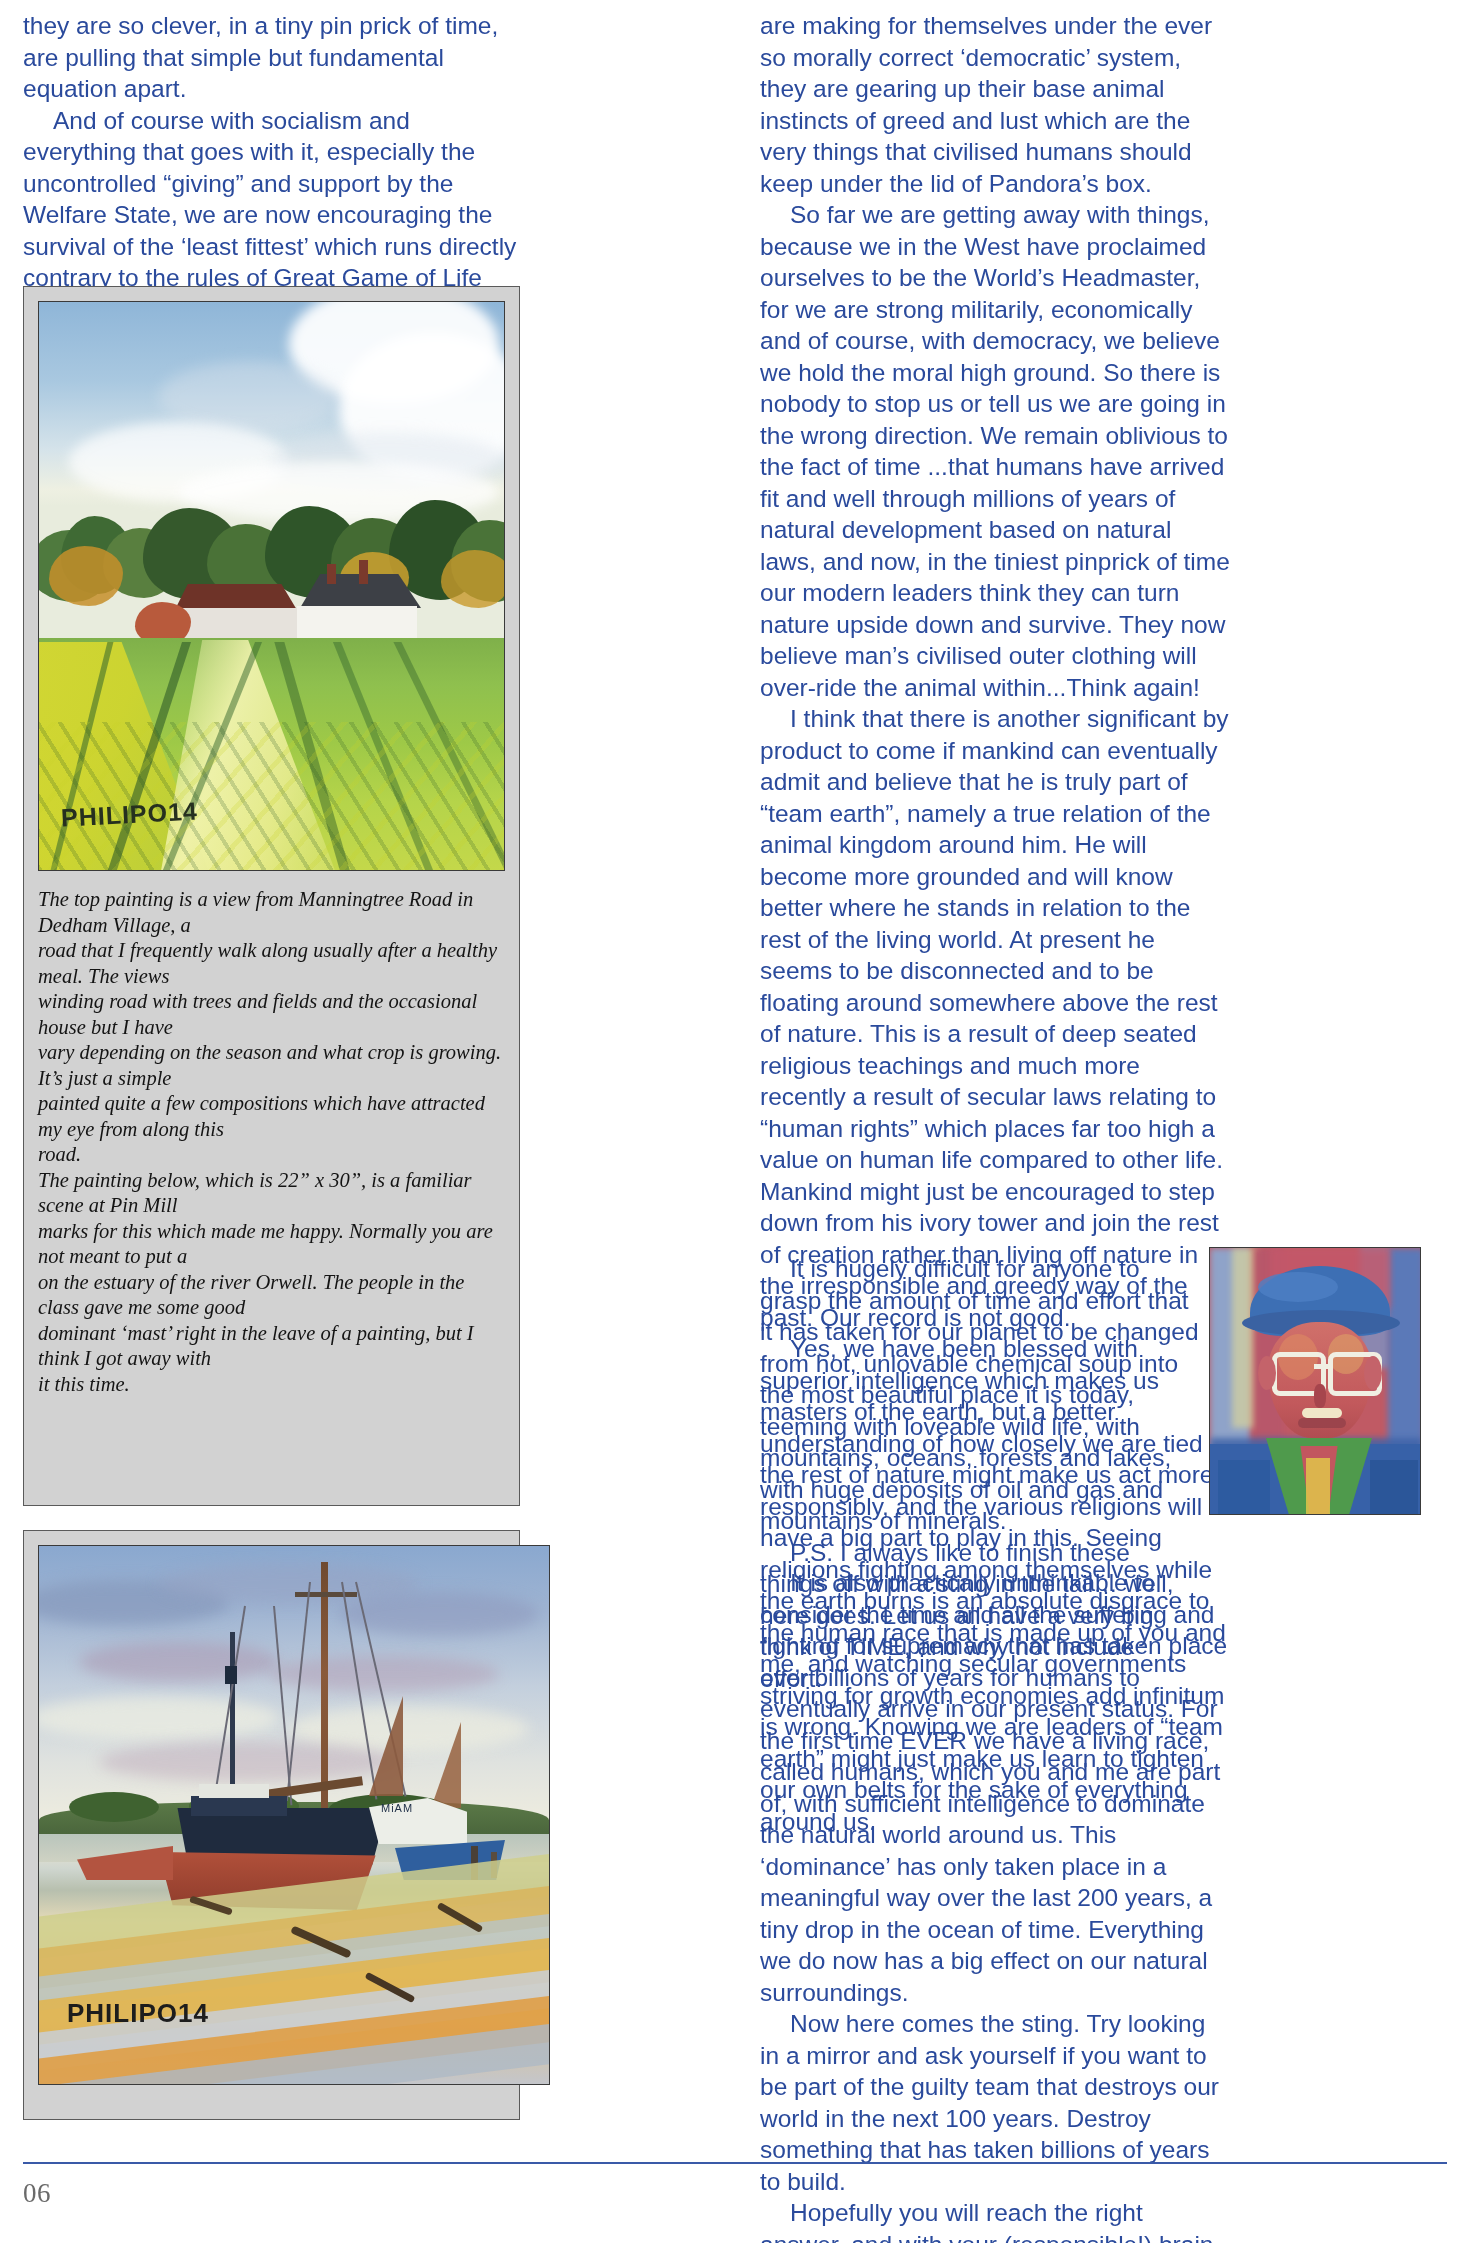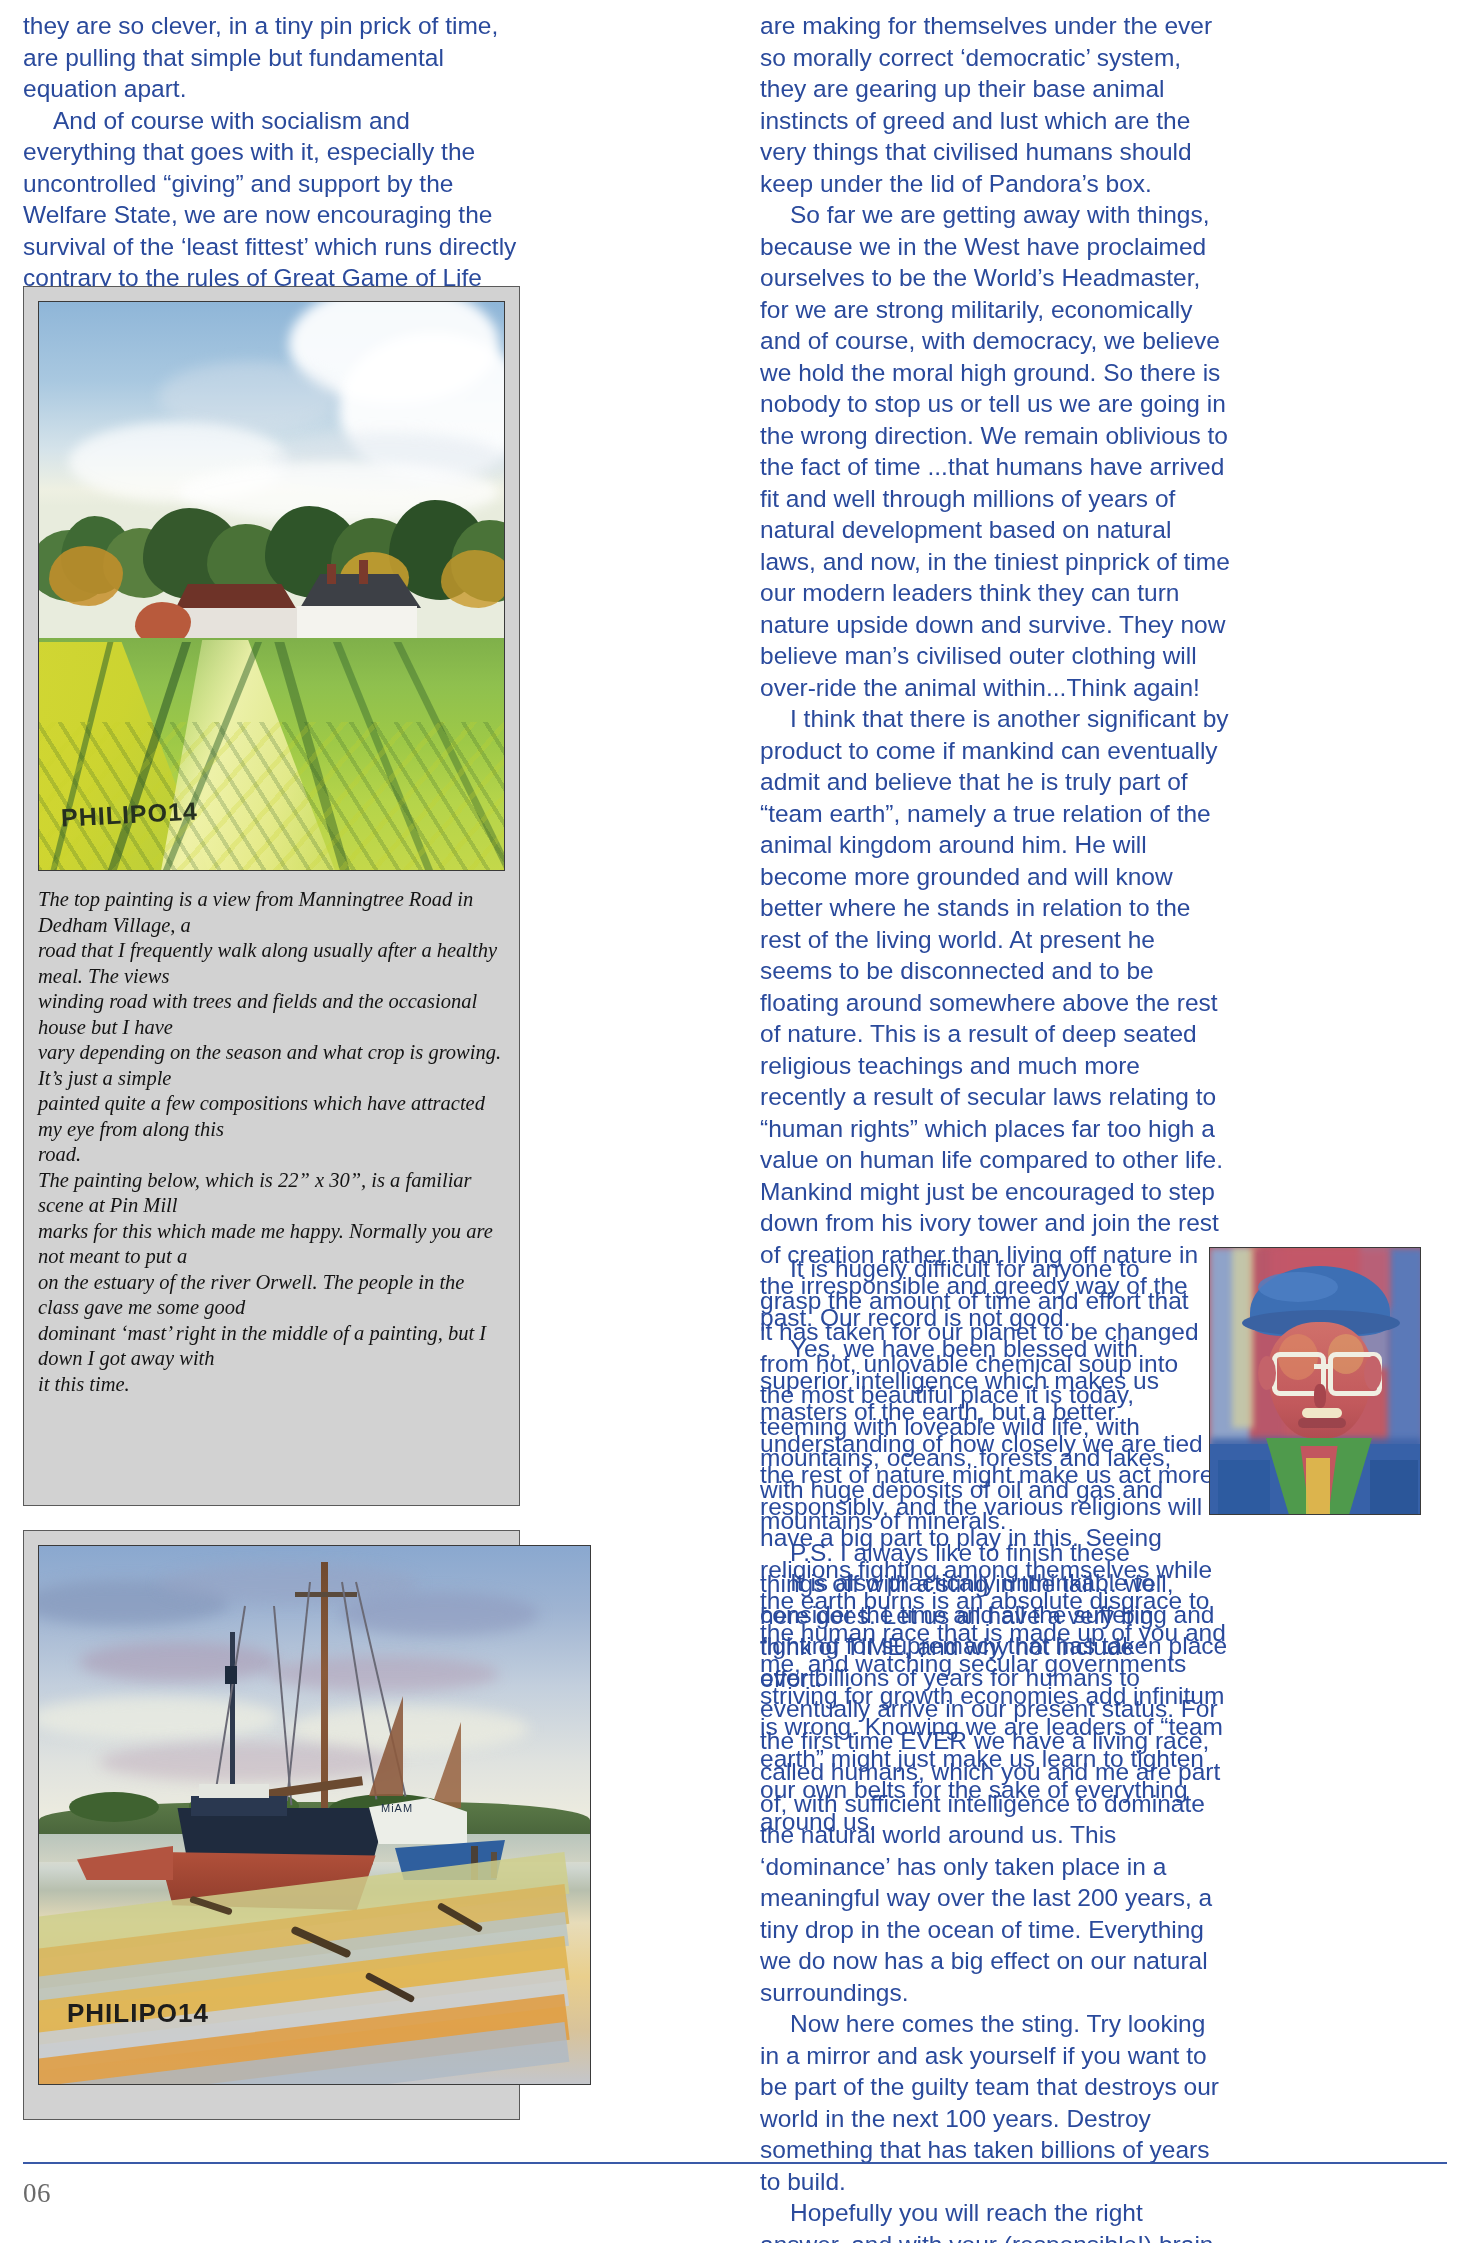--- a/index.html
+++ b/index.html
@@ -193,27 +193,27 @@
     <div class="caption" style="left:14px;top:600px;width:468px;">
       <p>The top painting is a view from Manningtree Road in Dedham Village, a</p>
       <p>road that I frequently walk along usually after a healthy meal. The views</p>
       <p>winding road with trees and fields and the occasional house but I have</p>
       <p>vary depending on the season and what crop is growing. It’s just a simple</p>
       <p>painted quite a few compositions which have attracted my eye from along this</p>
       <p>road.</p>
       <p>The painting below, which is 22” x 30”, is a familiar scene at Pin Mill</p>
       <p>marks for this which made me happy. Normally you are not meant to put a</p>
       <p>on the estuary of the river Orwell. The people in the class gave me some good</p>
-      <p>dominant ‘mast’ right in the middle of a painting, but I down I got away with</p>
+      <p>dominant ‘mast’ right in the leave of a painting, but I think I got away with</p>
       <p>it this time.</p>
     </div>
   </div>
 
   <div class="panel" id="panel-bottom">
-    <div class="artframe" style="left:14px;top:14px;width:553px;height:540px;">
+    <div class="artframe" style="left:14px;top:14px;width:512px;height:540px;">
       <div class="p2">
 
         <div class="cl" style="left:-20px;top:34px;width:210px;height:46px;background:rgba(132,150,186,.65);"></div>
         <div class="cl" style="left:120px;top:18px;width:260px;height:40px;background:rgba(150,162,194,.55);"></div>
         <div class="cl" style="left:300px;top:46px;width:200px;height:44px;background:rgba(140,152,188,.55);"></div>
         <div class="cl" style="left:40px;top:96px;width:200px;height:40px;background:rgba(168,142,168,.45);"></div>
         <div class="cl" style="left:230px;top:110px;width:230px;height:36px;background:rgba(176,148,172,.42);"></div>
         <div class="cl" style="left:-10px;top:150px;width:250px;height:44px;background:rgba(236,238,226,.75);"></div>
         <div class="cl" style="left:250px;top:160px;width:240px;height:46px;background:rgba(238,238,224,.7);"></div>
         <div class="cl" style="left:60px;top:196px;width:300px;height:40px;background:rgba(178,150,172,.35);"></div>

